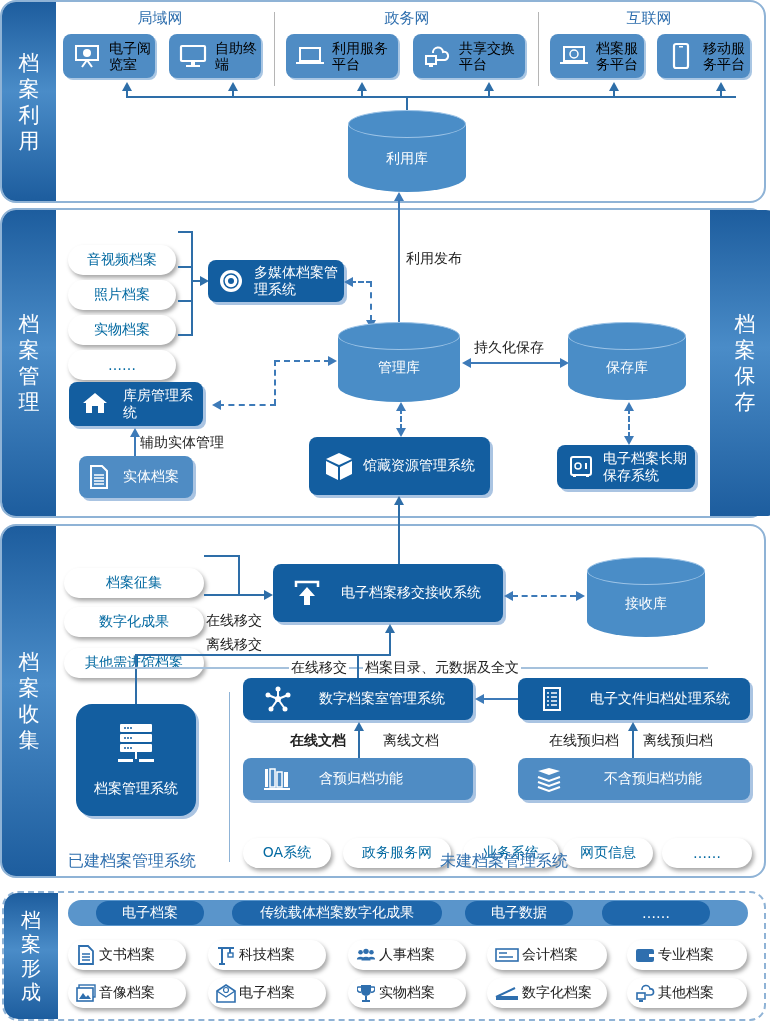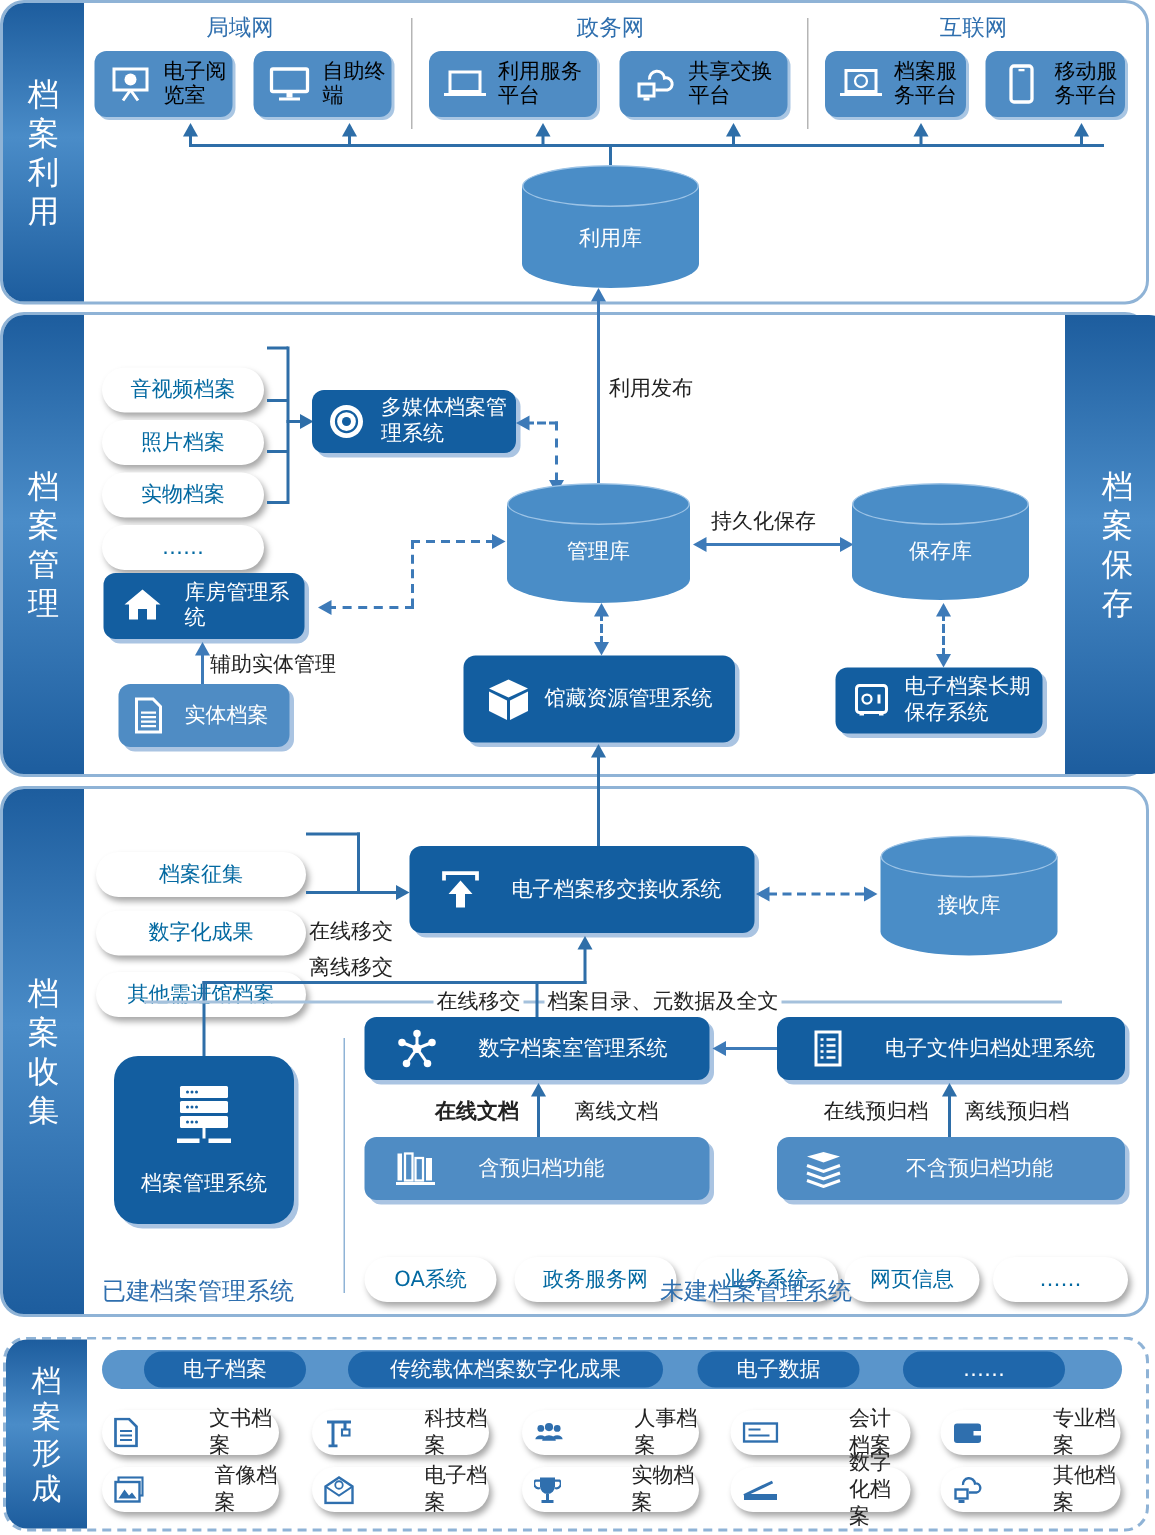--- a/index.html
+++ b/index.html
@@ -24,21 +24,21 @@
   .cyl .body{position:absolute;left:0;right:0;background:#4a8dc7;border-radius:0 0 50% 50%/0 0 16px 16px;}
   .cyl .top{position:absolute;left:0;right:0;top:0;height:28px;border-radius:50%;background:#4a8dc7;border:1px solid #9cc3e6;box-sizing:border-box;}
   .cyl .lbl{position:absolute;left:0;right:0;text-align:center;color:#fff;font-size:14px;}
   .sysbox{position:absolute;background:#135ea0;border-radius:8px;color:#fff;box-shadow:3px 3px 0 #aac4e2;display:flex;align-items:center;box-sizing:border-box;}
   .sysbox.light{background:#4f8cc4;}
   .pill{position:absolute;background:#fff;border-radius:18px;box-shadow:2px 3px 4px rgba(0,0,0,0.35);font-size:14px;text-align:left;color:#0369a1;display:flex;align-items:center;justify-content:center;box-sizing:border-box;margin-top:28px;}
   .lbltext{position:absolute;font-size:14px;color:#222;white-space:nowrap;}
   .caption{position:absolute;font-size:16px;color:#2f6fae;white-space:nowrap;}
   .bar{position:absolute;background:#5a95cb;border-radius:14px;}
   .barpill{position:absolute;background:#1f67ab;border-radius:12px;color:#fff;font-size:14px;display:flex;align-items:center;justify-content:center;}
-  .fpill{position:absolute;height:30px;background:#fff;border-radius:16px;box-shadow:2px 3px 4px rgba(0,0,0,0.35);font-size:14px;display:flex;align-items:center;padding-left:8px;box-sizing:border-box;gap:44px;}
+  .fpill{position:absolute;height:30px;background:#fff;border-radius:16px;box-shadow:2px 3px 4px rgba(0,0,0,0.35);font-size:14px;display:flex;align-items:center;padding-left:8px;box-sizing:border-box;}
   .fpill .fi{width:20px;height:20px;margin-right:3px;display:flex;align-items:center;justify-content:center;}
 </style>
 </head>
 <body>
 
 <div class="panel" style="left:0;top:0;width:766px;height:203px;"></div>
 <div class="side" style="left:2px;top:2px;width:54px;height:199px;border-radius:14px 0 0 14px;">
     <span>档案利用</span>
   </div>
 

